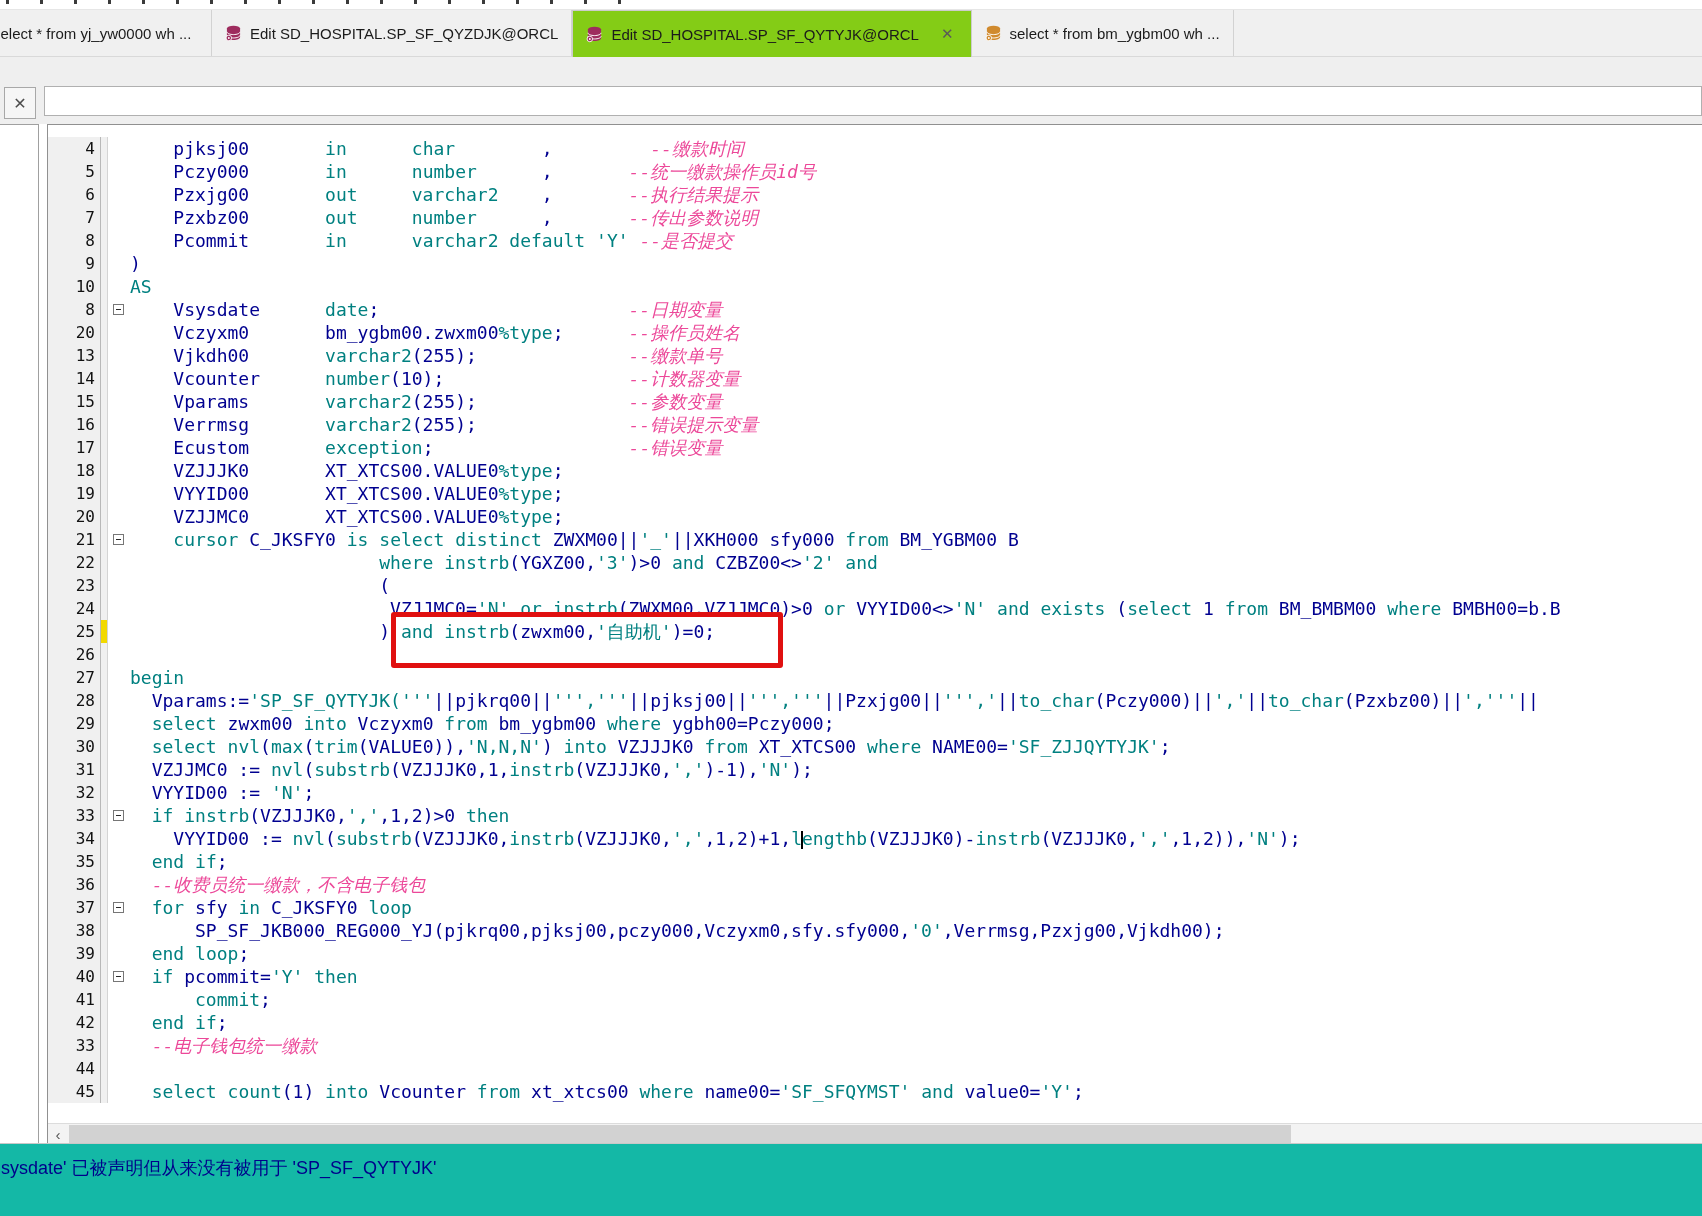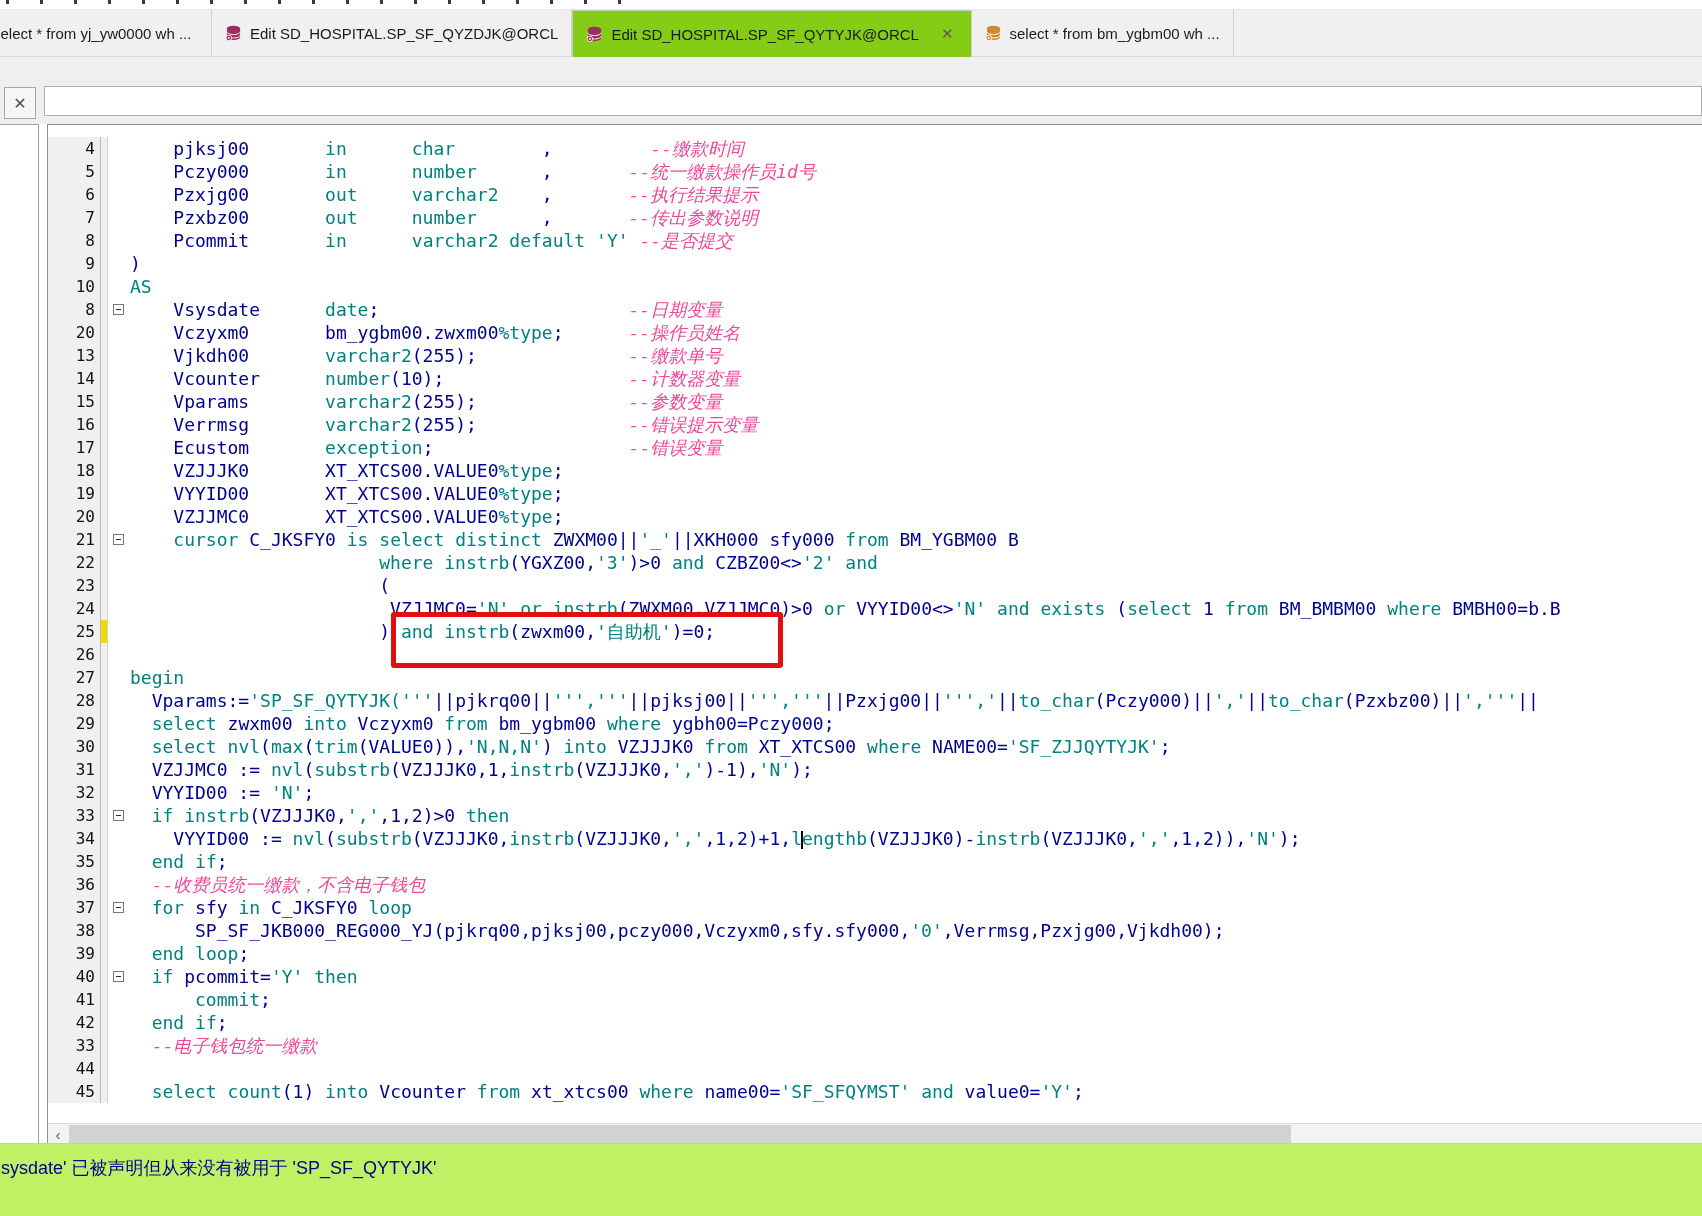--- a/index.html
+++ b/index.html
@@ -56,21 +56,21 @@
   
   .hl-box{position:absolute;left:343px;top:487px;width:382px;height:46px;
     border:5px solid #e01010;border-radius:3px;pointer-events:none;}
   
   .hscroll{position:absolute;left:0;right:0;bottom:0;height:20px;background:#f3f3f3;
     border-top:1px solid #dcdcdc;}
   .hs-btn{position:absolute;left:0;top:0;width:20px;height:20px;color:#555;font-size:15px;
     display:flex;align-items:center;justify-content:center;background:#f3f3f3;cursor:default;}
   .hs-thumb{position:absolute;left:21px;top:1px;width:1222px;height:18px;background:#d2d2d2;}
   
-  .statusbar{position:absolute;left:0;top:1143px;width:1702px;height:73px;background:#bef264;
+  .statusbar{position:absolute;left:0;top:1143px;width:1702px;height:73px;background:#14b8a6;
     border-top:1px solid #c8c8c8;}
   .status-msg{position:absolute;left:1px;top:12px;font-size:18px;color:#00008b;white-space:nowrap;}
 </style>
 </head>
 <body>
 
 <div class="topstrip">
   <div class="dashes"></div>
 </div>
 

